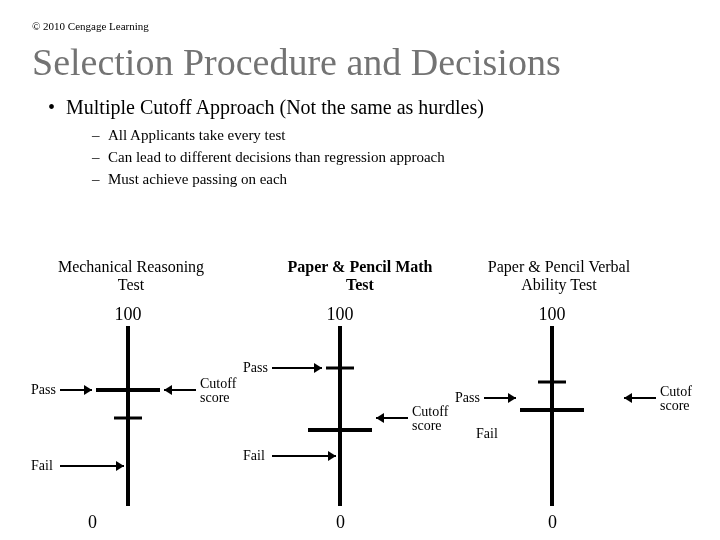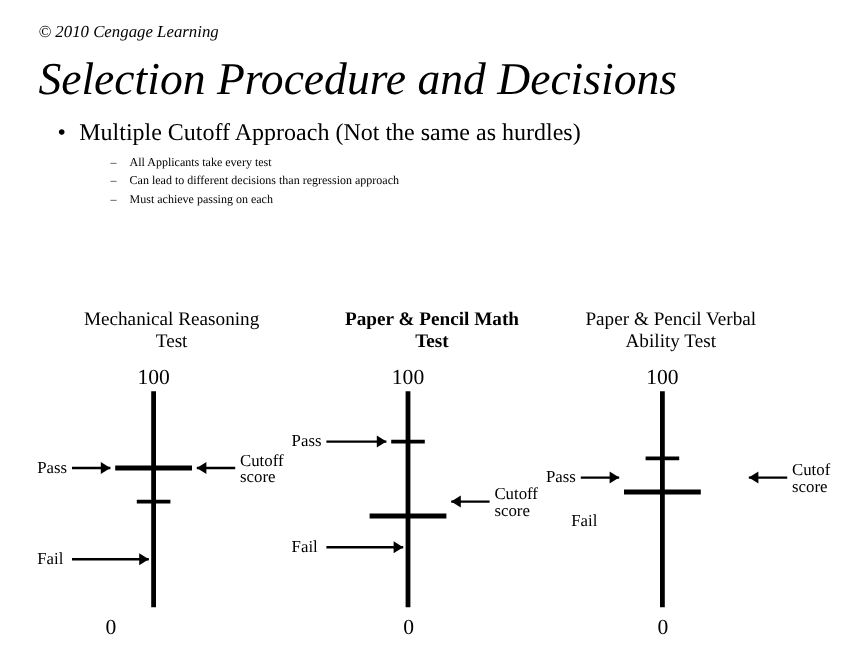--- a/index.html
+++ b/index.html
@@ -6,48 +6,46 @@
     margin: 0;
     padding: 0;
     width: 720px;
     height: 540px;
     font-family: "Times New Roman", serif;
     background: #fff;
     color: #000;
     position: relative;
   }
   .copyright {
-    font-size: 14px;
+    font-size: 11px;
     padding: 20px 0 0 32px;
-    font-style: italic;
   }
   .title {
     font-size: 38px;
-    color: #000000;
+    color: #737373;
     padding: 10px 0 8px 32px;
     line-height: 1.1;
-    font-style: italic;
   }
   .bullet-area {
     padding: 4px 30px 0 48px;
     font-size: 20px;
   }
   .bullet-area .b1 {
     position: relative;
     padding-left: 18px;
     margin-bottom: 6px;
   }
   .bullet-area .b1::before {
     content: "•";
     position: absolute;
     left: 0;
     font-size: 20px;
   }
   .sub {
-    font-size: 10px;
+    font-size: 15px;
     padding-left: 44px;
     line-height: 1.35;
   }
   .sub .s1 {
     position: relative;
     padding-left: 16px;
     margin-bottom: 2px;
   }
   .sub .s1::before {
     content: "–";
@@ -60,21 +58,21 @@
     left: 0;
     width: 720px;
   }
   .chart-title {
     position: absolute;
     font-size: 16px;
     text-align: center;
     width: 170px;
     line-height: 1.1;
   }
-  .chart-title.pos1 { left: 58px; }
+  .chart-title.pos1 { left: 46px; }
   .chart-title.pos2 { left: 275px; font-weight: bold; }
   .chart-title.pos3 { left: 474px; }
   .svg-wrap {
     position: absolute;
     top: 40px;
   }
   .svg-wrap.pos1 { left: 28px; }
   .svg-wrap.pos2 { left: 240px; }
   .svg-wrap.pos3 { left: 452px; }
   svg text { font-family: "Times New Roman", serif; }

